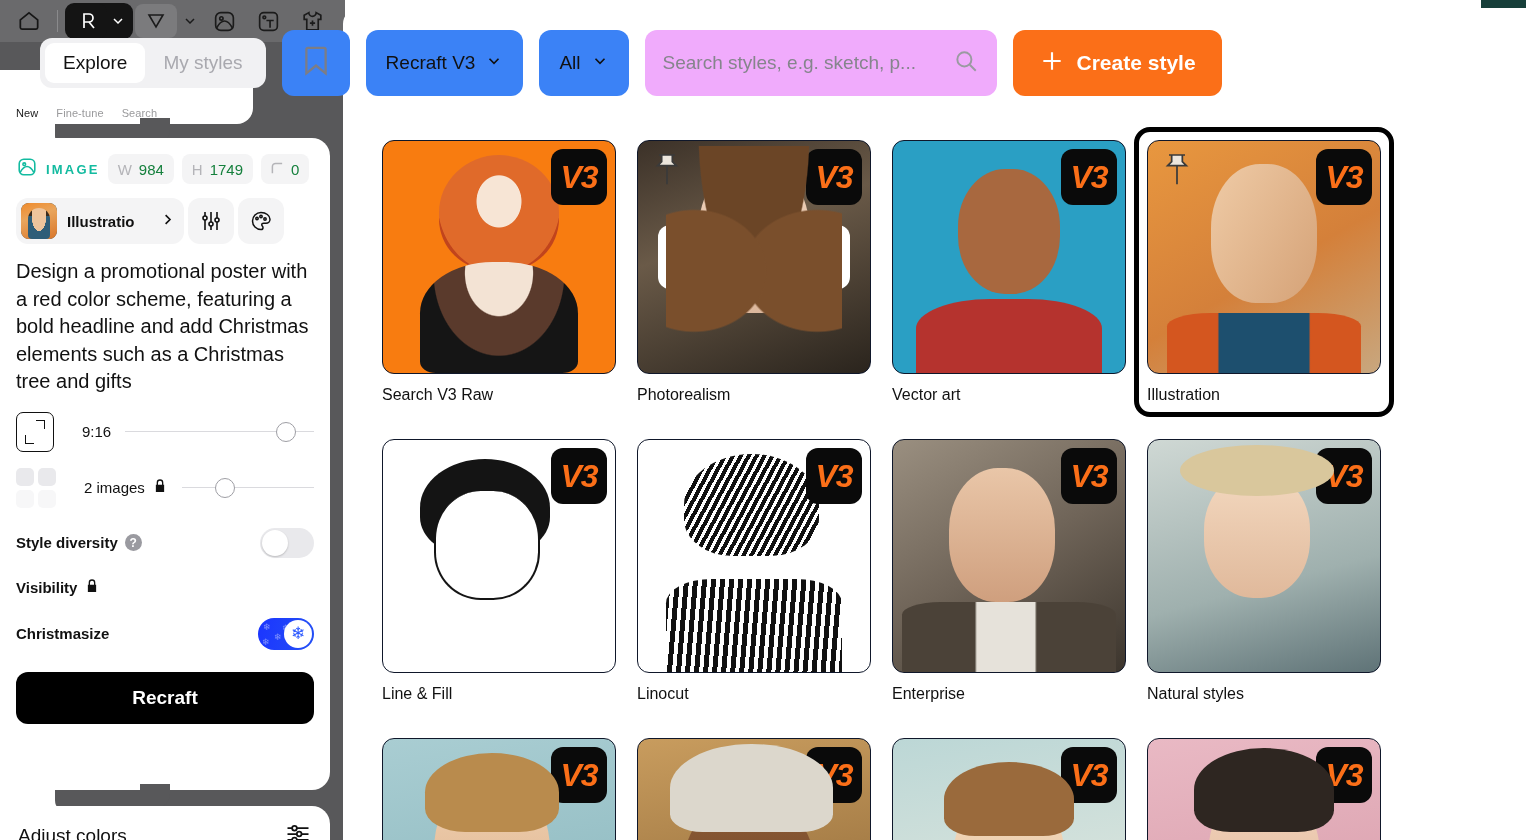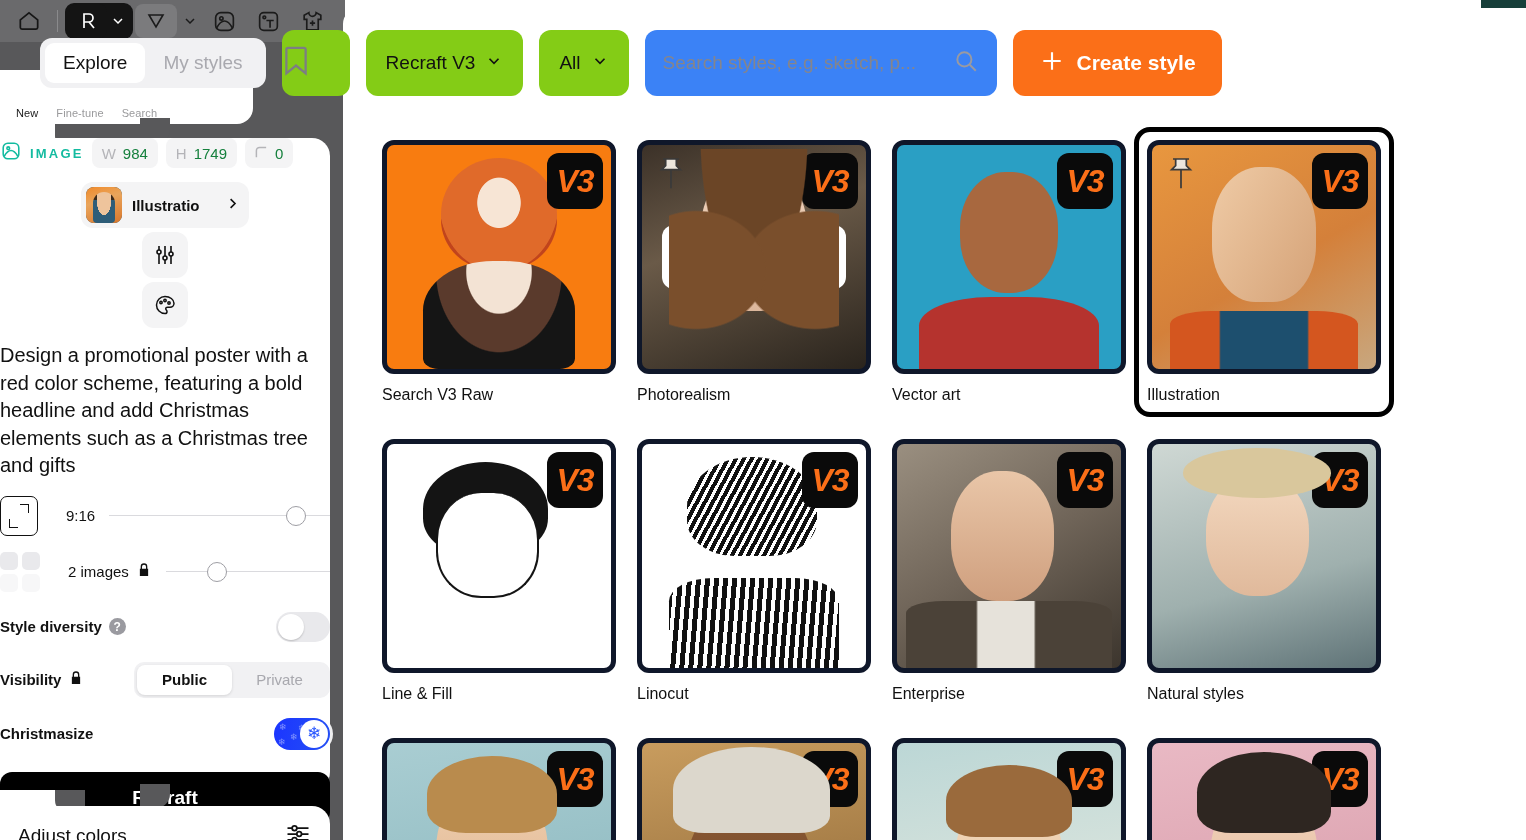--- a/index.html
+++ b/index.html
@@ -60,34 +60,35 @@
   .nub-c {
     position:absolute; left: 140px; top: 118px; width: 30px; height: 26px;
     background:#58585a; border-radius: 0 0 14px 0;
   }
 
   .panel {
     position: absolute; left: 0; top: 138px;
     width: 330px; height: 652px;
     background: #ffffff;
     border-radius: 0 18px 18px 0;
+    padding: 16px;
   }
 
   .size-row { display: flex; align-items: center; gap: 8px; height: 30px; }
   .img-ico { color: #13bba0; }
   .img-label { font-size: 13px; font-weight: 700; color: #13bba0; letter-spacing: 2.2px; }
   .num-chip {
     display: flex; align-items: center; gap: 7px;
     background: #f4f4f5; border-radius: 8px;
     height: 30px; padding: 0 10px;
   }
   .num-chip .k { font-size: 15px; color: #b4b4b8; }
   .num-chip .v { font-size: 15px; color: #15803d; font-weight: 500; }
 
-  .style-row { display: flex; align-items: center; gap: 4px; margin-top: 14px; flex-direction: column; }
+  .style-row { display: flex; align-items: center; gap: 4px; margin-top: 14px; }
   .style-pick {
     display: flex; align-items: center; gap: 10px;
     background: #f4f4f5; border-radius: 12px;
     height: 46px; width: 168px; padding: 5px;
   }
   .style-thumb {
     width: 36px; height: 36px; border-radius: 8px; flex: none;
     background:
       radial-gradient(circle at 50% 32%, #e8c39a 0 13%, transparent 14%),
       linear-gradient(#2d4f63 0 100%) ;
@@ -230,27 +231,27 @@
     display: flex; align-items: center; gap: 16px;
   }
   .seg-tabs {
     display: flex; background: #f1f1f3; border-radius: 12px; padding: 5px;
   }
   .seg-tabs > div {
     font-size: 19px; padding: 9px 18px; border-radius: 9px; color: #a9a9af;
   }
   .seg-tabs > div.on { background: #fff; color: #111; font-weight: 500; }
   .tool-chip {
-    height: 66px; background: #84cc16; border-radius: 12px;
-    display: flex; align-items: center; justify-content: space-between; gap: 10px;
+    height: 66px; background: #3b82f6; border-radius: 12px;
+    display: flex; align-items: center; justify-content: center; gap: 10px;
     padding: 0 20px; font-size: 19px; color: #111;
   }
   .tool-chip.icon-only { width: 68px; padding: 0; }
   .search-box {
-    height: 66px; width: 352px; background: #3b82f6; border-radius: 12px;
+    height: 66px; width: 352px; background: #f0abfc; border-radius: 12px;
     display: flex; align-items: center; padding: 0 18px;
   }
   .search-box input {
     flex: 1; border: none; outline: none; background: transparent;
     font-size: 19px; font-family: "Liberation Sans", sans-serif; color: #111;
   }
   .search-box input::placeholder { color: #85858c; }
   .create-btn {
     height: 66px; background: #fb6f18; color: #fff; border-radius: 12px;
     display: flex; align-items: center; gap: 12px; padding: 0 26px;
@@ -264,21 +265,21 @@
     display: grid; grid-template-columns: repeat(4, 234px);
     column-gap: 21px; row-gap: 35px;
   }
   .card { position: relative; width: 234px; }
   .card.sel {
     border: 5px solid #000; border-radius: 16px;
     padding: 8px; margin: -13px; width: 260px;
   }
   .thumb {
     position: relative; width: 234px; height: 234px;
-    border-radius: 12px; overflow: hidden; border: 5px solid #0f172a;
+    border-radius: 12px; overflow: hidden; border: 1px solid #0f172a;
   }
   .badge {
     position: absolute; right: 8px; top: 8px;
     width: 56px; height: 56px; border-radius: 12px; background: #0a0a0a;
     color: #fb6f18; font-size: 32px; font-weight: 800; font-style: italic;
     display: flex; align-items: center; justify-content: center;
     letter-spacing: -1px;
   }
   .pin { position: absolute; left: 12px; top: 10px; }
   .card-label { margin-top: 12px; font-size: 16px; color: #111; }
@@ -579,24 +580,20 @@
       <div class="toggle-off"></div>
     </div>
 
     <div class="row-simple">
       <span class="lbl">Visibility</span>
       <span class="lock">
         <svg width="16" height="16" viewBox="0 0 24 24" fill="#111">
             <path d="M7 10V7a5 5 0 0 1 10 0v3h1.2v11H5.8V10zm2 0h6V7a3 3 0 0 0-6 0z"></path>
           </svg>
       </span>
-      <div class="seg">
-        <div class="on">Public</div>
-        <div>Private</div>
-      </div>
     </div>
 
     <div class="row-simple">
       <span class="lbl">Christmasize</span>
       <div class="toggle-xmas">
         <div class="flakes">
           <span style="left:5px;top:4px;">❄</span>
           <span style="left:16px;top:14px;">❄</span>
           <span style="left:4px;top:19px;">❄</span>
           <span style="left:24px;top:5px;">❄</span>

